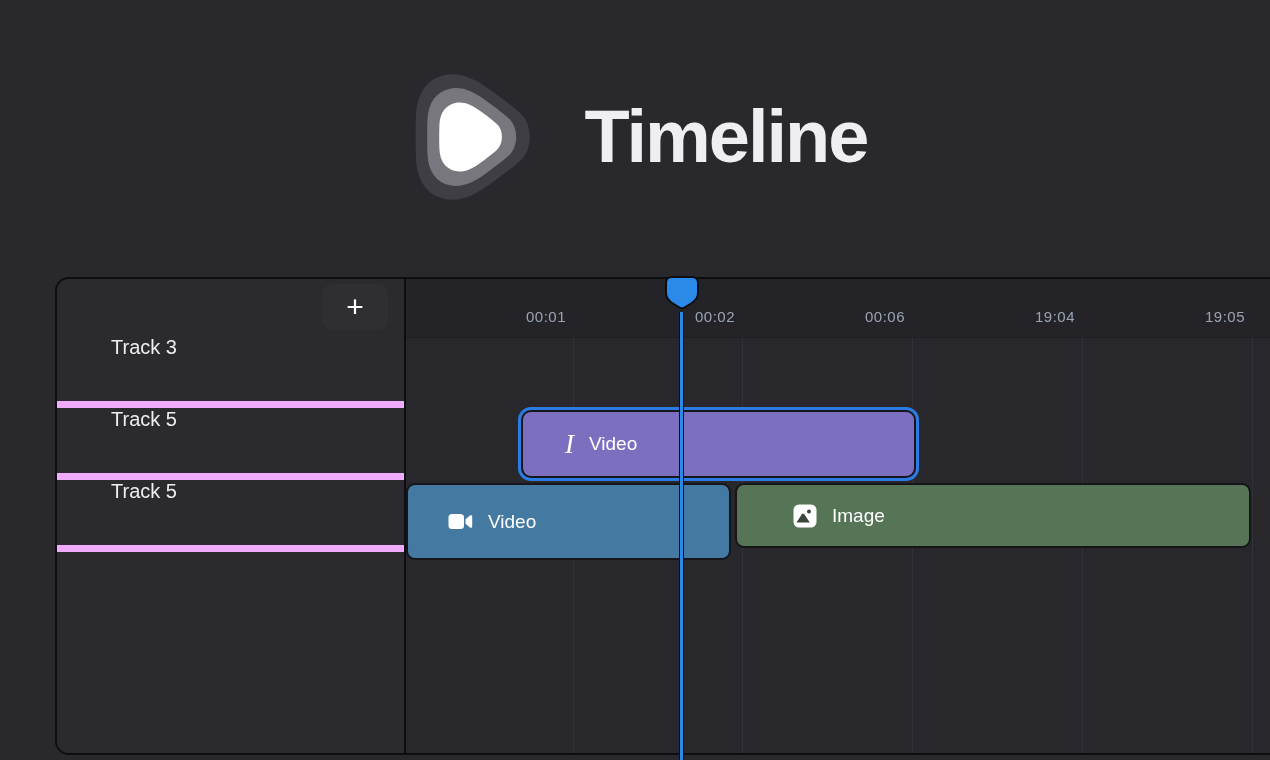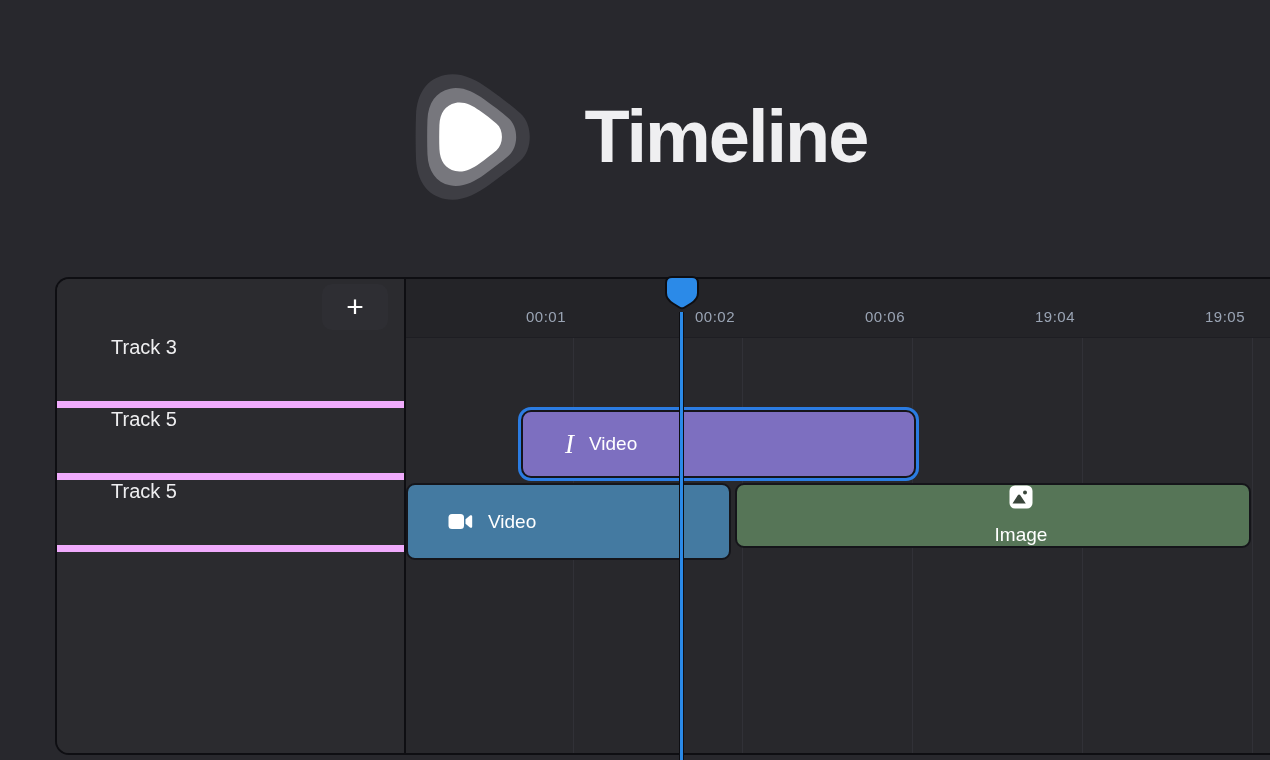--- a/index.html
+++ b/index.html
@@ -90,21 +90,21 @@
   .clip-text .serif-i{
     font-family:"Liberation Serif", serif;font-style:italic;
     font-size:27px;color:#ffffff;line-height:1;
   }
   .clip-video{
     left:0px;top:204px;width:325px;height:77px;
     background:#447aa1;
   }
   .clip-image{
     left:329px;top:204px;width:516px;height:65px;
-    background:#567557;padding-left:56px;flex-direction:column;
+    background:#567557;padding-left:56px;
   }
 
   
   .playhead-flag{
     position:absolute;left:257px;top:-4px;width:38px;height:38px;
     cursor:ew-resize;
   }
   .playhead-line{
     position:absolute;left:273px;top:33px;width:3px;height:448px;
     background:#2b8ae8;

